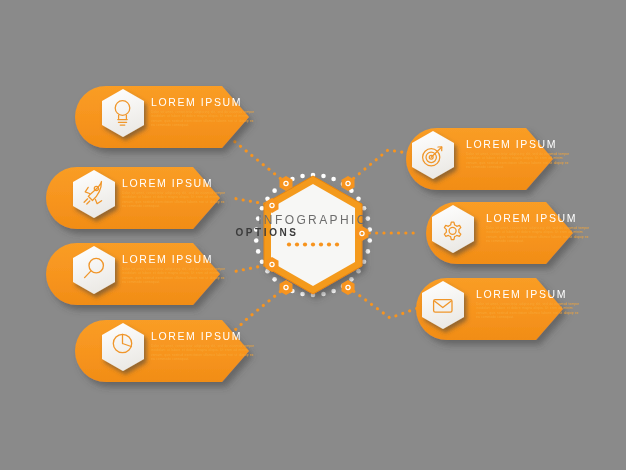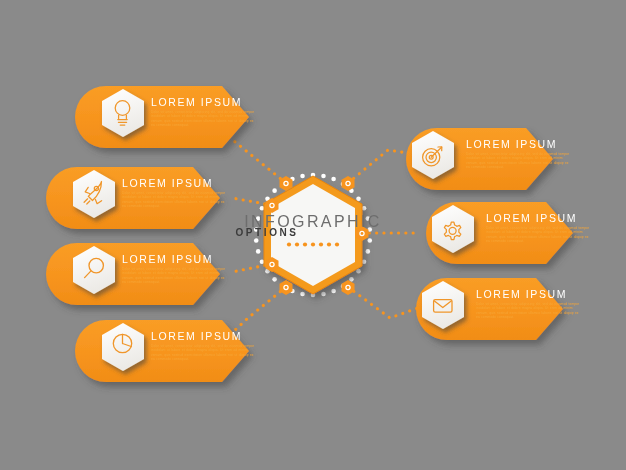--- a/index.html
+++ b/index.html
@@ -28,21 +28,21 @@
     color:#f6a637;
     font-size:3.3px;
     line-height:4.3px;
     letter-spacing:0.05px;
     width:106px;
     word-spacing:0.4px;
   }
   .ctr-line1{
     position:absolute;
     color:#6d6d6d;
-    font-size:16px;
+    font-size:12px;
     letter-spacing:2.4px;
     white-space:nowrap;
   }
   .ctr-line2{
     position:absolute;
     color:#3b3b3b;
     font-size:10px;
     font-weight:bold;
     letter-spacing:2.6px;
     white-space:nowrap;

